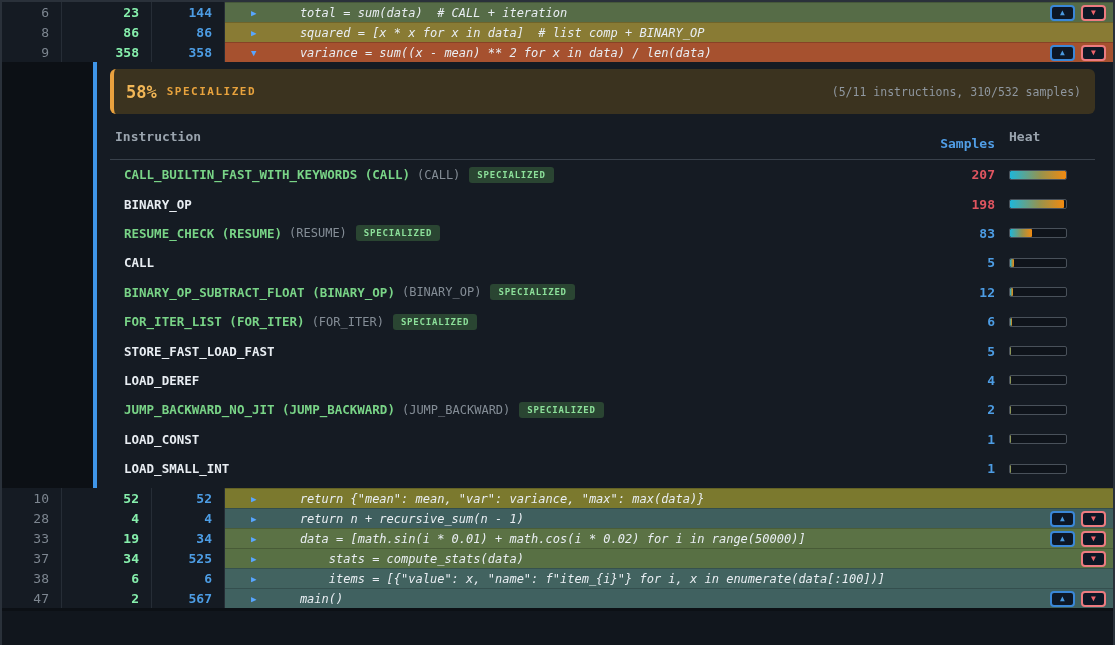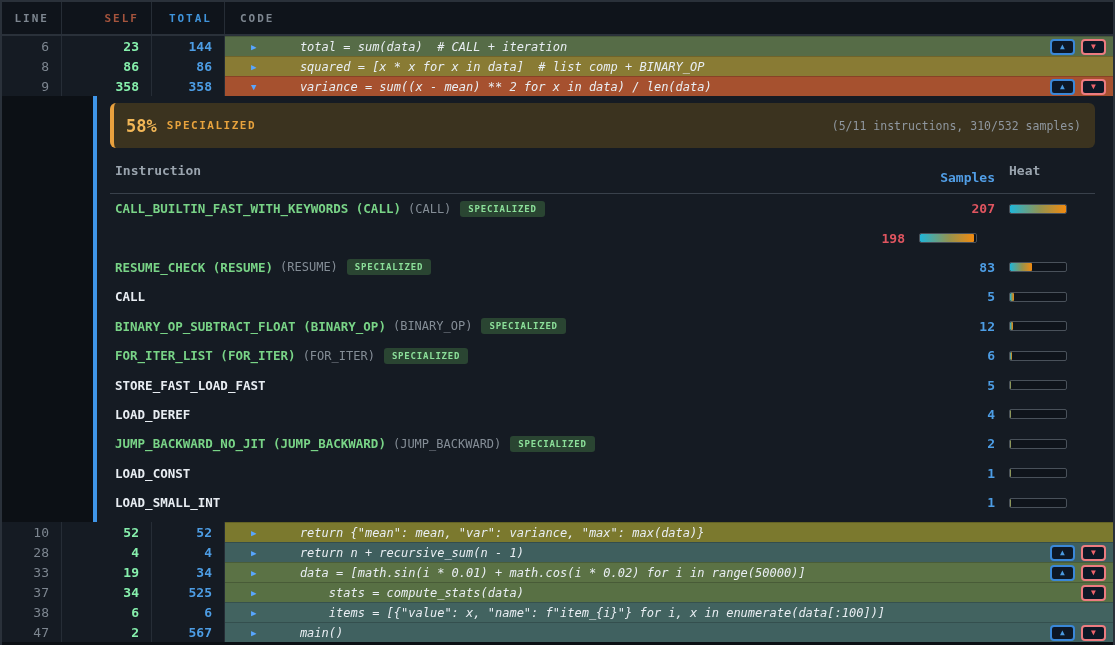--- a/index.html
+++ b/index.html
@@ -110,21 +110,21 @@
   .igrid {
     display: grid;
     grid-template-columns: 1fr 90px 100px;
     align-items: center;
   }
   .ihead { height: 46px; border-bottom: 1px solid #39414b; }
   .ihead .c1 { color: #9aa4ae; font-weight: bold; font-size: 13px; padding-left: 5px; }
   .ihead .c2 { color: #519ee6; font-weight: bold; font-size: 13px; text-align: right; margin-top: 14px; }
   .ihead .c3 { color: #9aa4ae; font-weight: bold; font-size: 13px; padding-left: 14px; }
   .irow { height: 29.4px; }
-  .iname { display: flex; align-items: center; padding-left: 5px; white-space: nowrap; overflow: hidden; }
+  .iname { display: flex; align-items: center; padding-left: 5px; white-space: nowrap; overflow: hidden; margin-left: 9px; }
   .op-name { font-weight: bold; font-size: 12.5px; color: #e8edf2; }
   .op-name.specialized { color: #79d487; }
   .op-base { color: #848d96; font-size: 12px; margin-left: 7px; }
   .spec-badge {
     margin-left: 9px;
     background: #2a4532; color: #8ce09a;
     font-size: 9px; font-weight: bold; letter-spacing: 0.8px;
     padding: 3px 8px; border-radius: 3px;
   }
   .isamples { text-align: right; font-weight: bold; font-size: 13px; color: #4d9de4; }
@@ -142,26 +142,20 @@
     background: linear-gradient(90deg, #1fb6d9, #97934d 55%, #f18a10);
     border-radius: 1px;
   }
   .bottom-pad { height: 3px; background: #0c1015; }
 </style>
 </head>
 <body>
 
 <div class="app">
 
-  <div class="thead">
-    <div class="hcell line">LINE</div>
-    <div class="hcell self">SELF</div>
-    <div class="hcell total">TOTAL</div>
-    <div class="hcell code">CODE</div>
-  </div>
 
   <div id="top-rows">
       <div class="code-row">
     <div class="num line">6</div>
     <div class="num self">23</div>
     <div class="num total">144</div>
     <div class="codecell" style="background: rgb(86, 108, 71);">
       <span class="expand-tri">▶</span>
       <span class="code-text">    total = sum(data)  # CALL + iteration</span>
       <span class="row-buttons">
@@ -220,20 +214,24 @@
       <span class="spec-badge">SPECIALIZED</span>
     </div>
     <div class="isamples hot">207</div>
     <div class="iheat">
       <div class="heat-track">
         <div class="heat-fill" style="width: 100%;"></div>
       </div>
     </div>
   </div>
           <div class="igrid irow">
+    <div class="iname">
+      <span class="op-name">BINARY_OP</span>
+
+    </div>
     <div class="isamples hot">198</div>
     <div class="iheat">
       <div class="heat-track">
         <div class="heat-fill" style="width: 95.6522%;"></div>
       </div>
     </div>
   </div>
           <div class="igrid irow">
     <div class="iname">
       <span class="op-name specialized">RESUME_CHECK (RESUME)</span>

